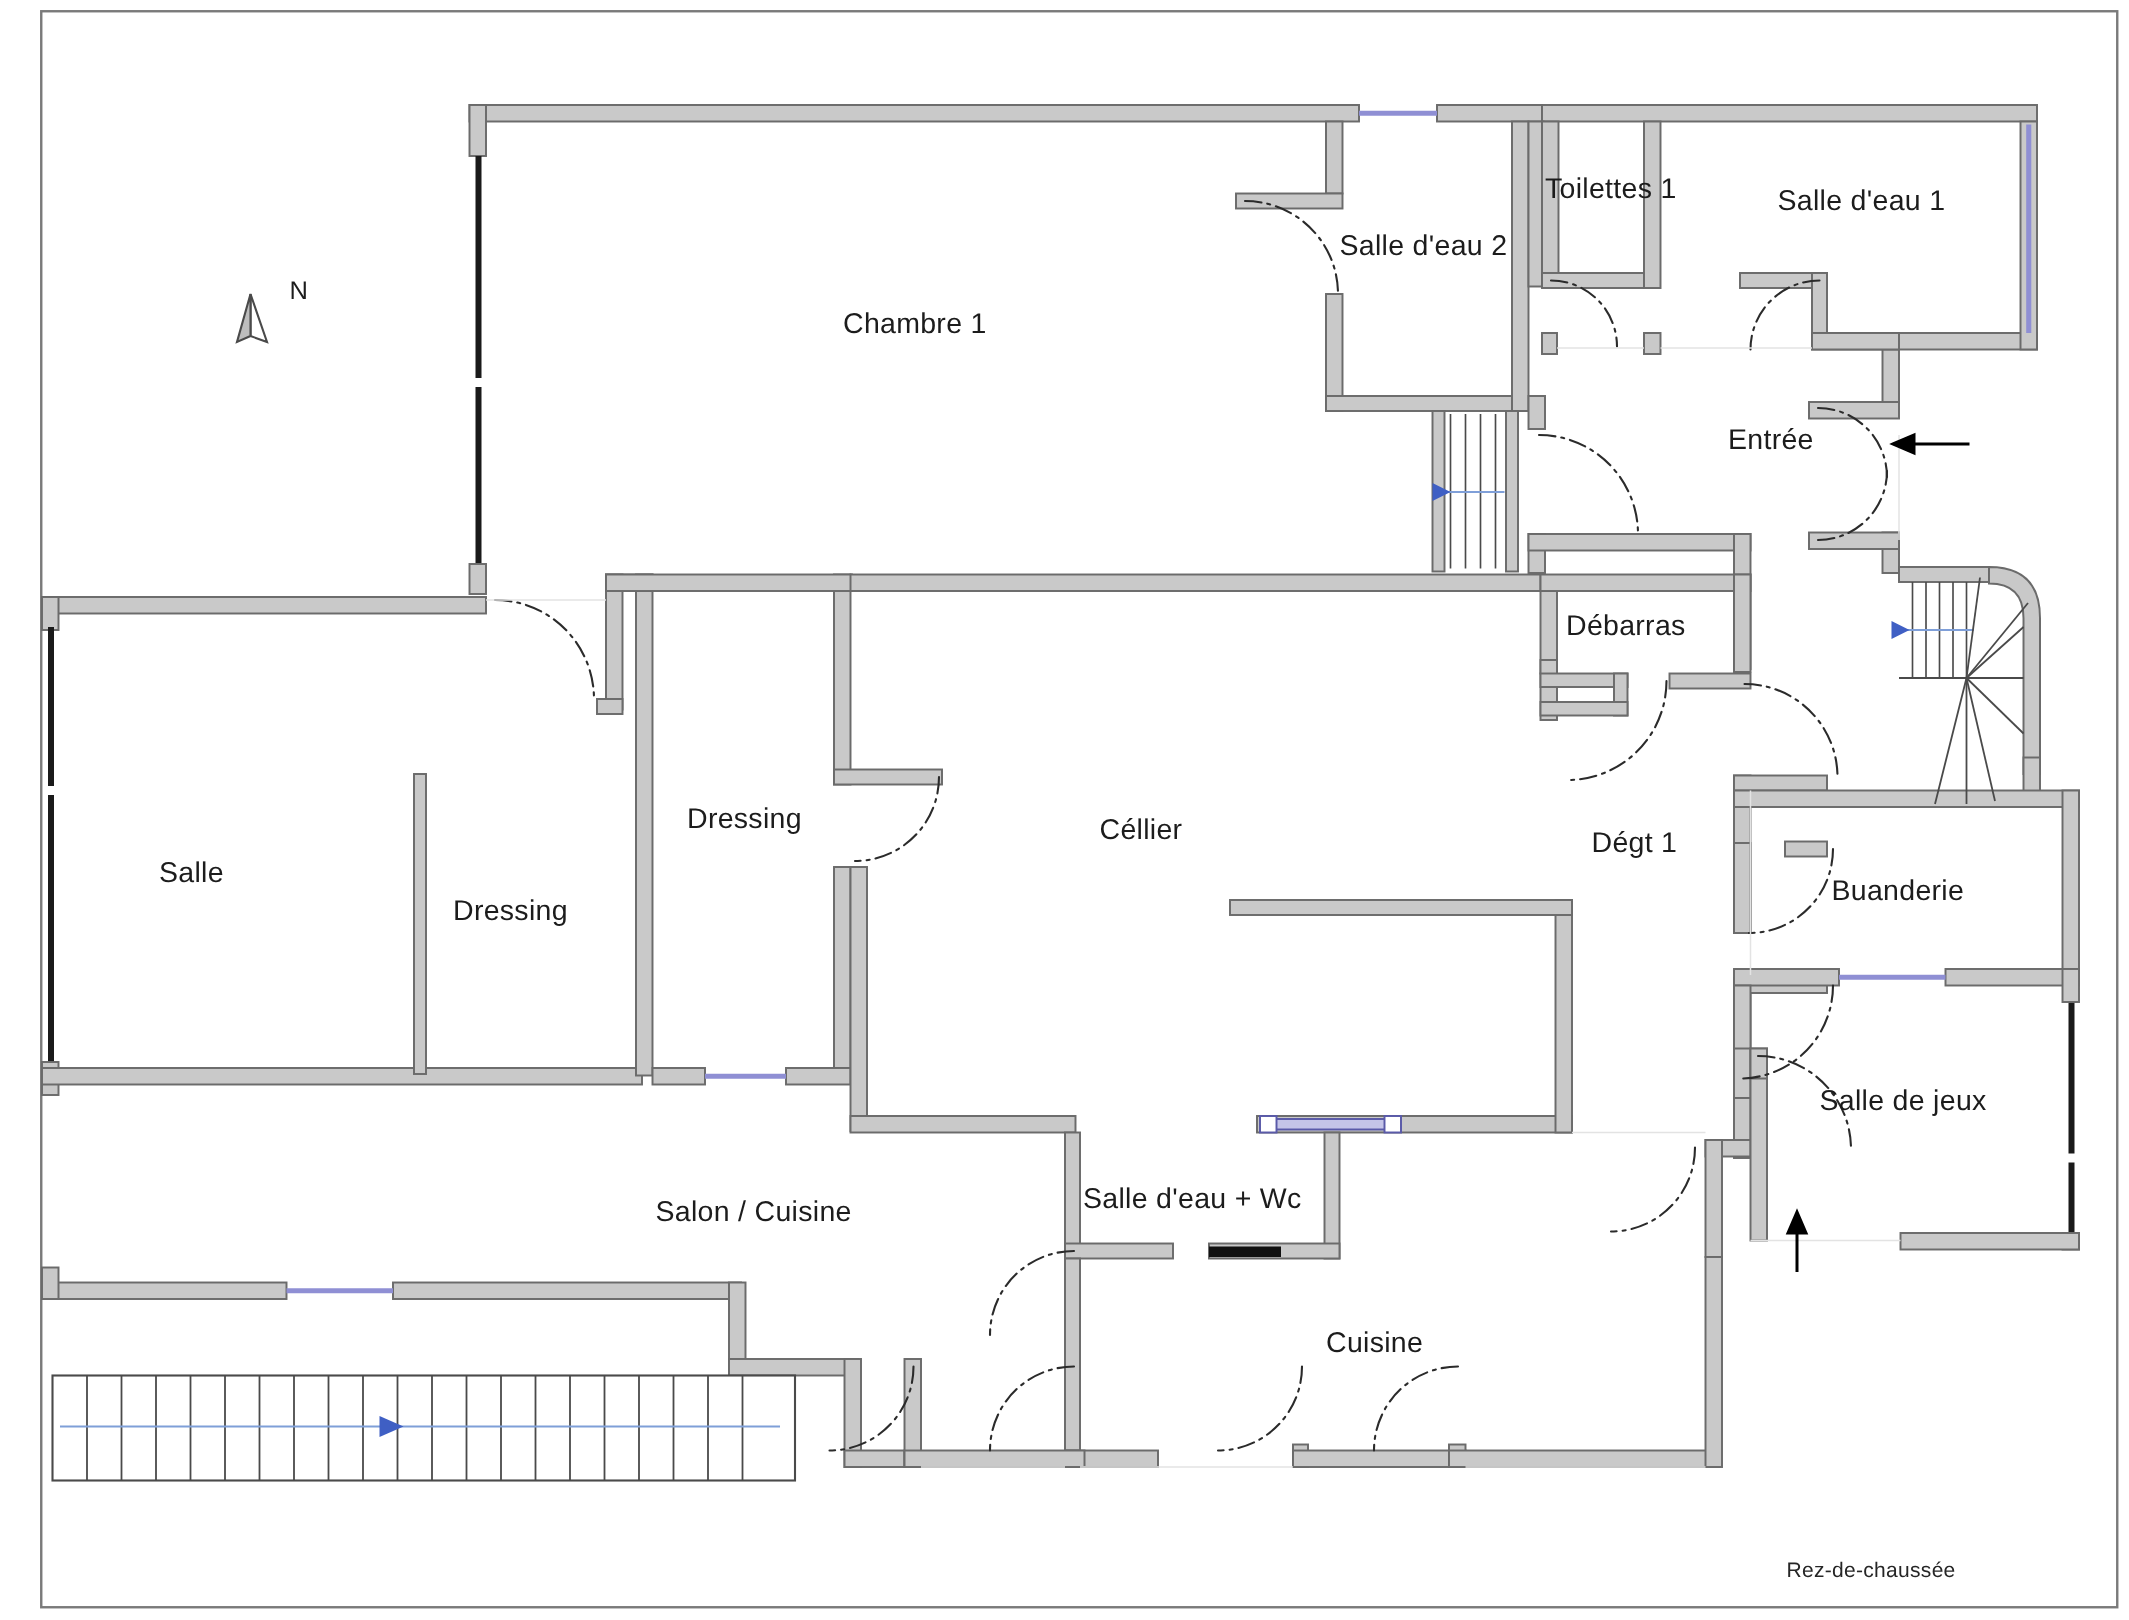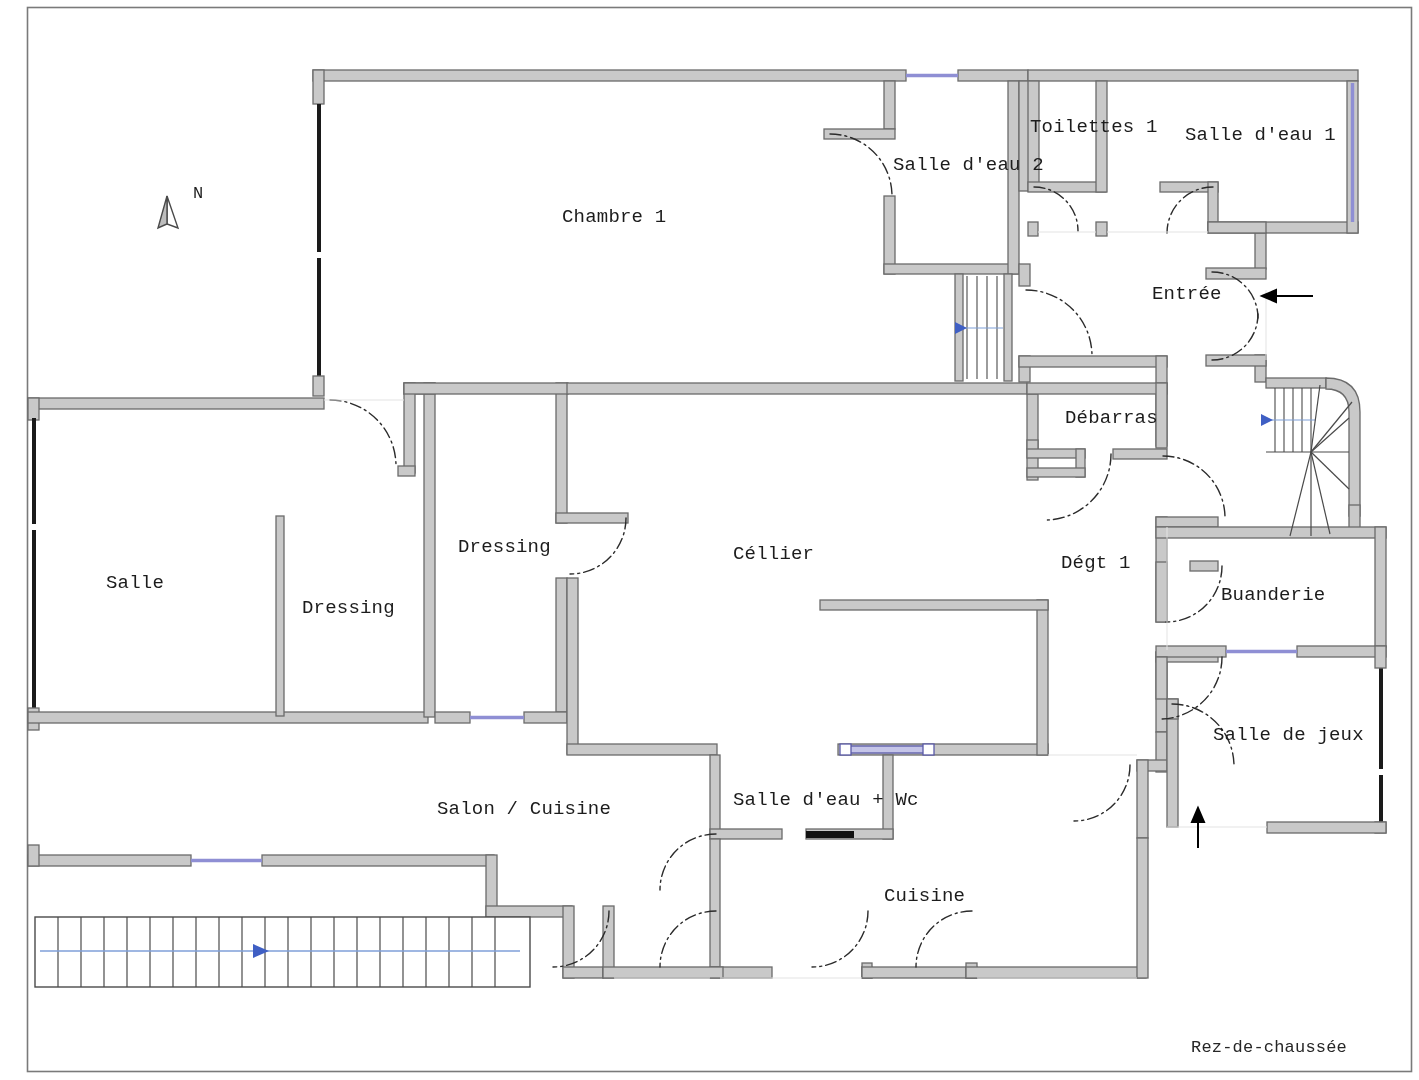--- a/index.html
+++ b/index.html
@@ -1,22 +1,22 @@
 <!DOCTYPE html>
 <html><head>
 <meta charset="utf-8">
 <style>
   html,body{margin:0;padding:0;background:#ffffff;}
   body{font-family:"Liberation Sans", sans-serif;}
   #stage{position:relative;width:1419px;height:1080px;background:#ffffff;overflow:hidden;}
   #plan{position:absolute;left:0;top:0;width:1419px;height:1080px;}
   .lbl{position:absolute;color:#1c1c1c;font-size:19px;white-space:nowrap;
-       font-family:Liberation Mono, monospace;letter-spacing:.2px;}
+       font-family:Liberation Sans, sans-serif;letter-spacing:.2px;}
   .lbl.n{font-size:17px;}
-  .lbl.footer{font-size:17px;color:#262626;}
+  .lbl.footer{font-size:14px;color:#262626;}
 </style>
 </head>
 <body>
 
 <div id="stage">
 
   <svg id="plan" viewBox="0 0 1419 1080">
     <defs>
       <g id="defsnone"></g>
     </defs>
@@ -284,27 +284,27 @@
     </g>
   </svg>
 
   <div class="lbl n" style="left:193px;top:184px;">N</div>
 
   <div class="lbl" style="left:562px;top:206px;">Chambre 1</div>
   <div class="lbl" style="left:893px;top:154px;">Salle d'eau 2</div>
   <div class="lbl" style="left:1030px;top:116px;">Toilettes 1</div>
   <div class="lbl" style="left:1185px;top:124px;">Salle d'eau 1</div>
   <div class="lbl" style="left:1104px;top:283px;margin-left:48px;">Entrée</div>
-  <div class="lbl" style="left:1044px;top:407px;margin-left:21px;">Débarras</div>
+  <div class="lbl" style="left:1044px;top:407px;">Débarras</div>
   <div class="lbl" style="left:1061px;top:552px;">Dégt 1</div>
   <div class="lbl" style="left:1221px;top:584px;">Buanderie</div>
   <div class="lbl" style="left:1213px;top:724px;">Salle de jeux</div>
   <div class="lbl" style="left:106px;top:572px;">Salle</div>
   <div class="lbl" style="left:302px;top:597px;">Dressing</div>
   <div class="lbl" style="left:458px;top:536px;">Dressing</div>
   <div class="lbl" style="left:733px;top:543px;">Céllier</div>
   <div class="lbl" style="left:437px;top:798px;">Salon / Cuisine</div>
-  <div class="lbl" style="left:722px;top:789px;margin-left:11px;">Salle d'eau + Wc</div>
+  <div class="lbl" style="left:722px;top:789px;">Salle d'eau + Wc</div>
   <div class="lbl" style="left:884px;top:885px;">Cuisine</div>
 
   <div class="lbl footer" style="left:1191px;top:1038px;">Rez-de-chaussée</div>
 
 </div>
 
 </body></html>

